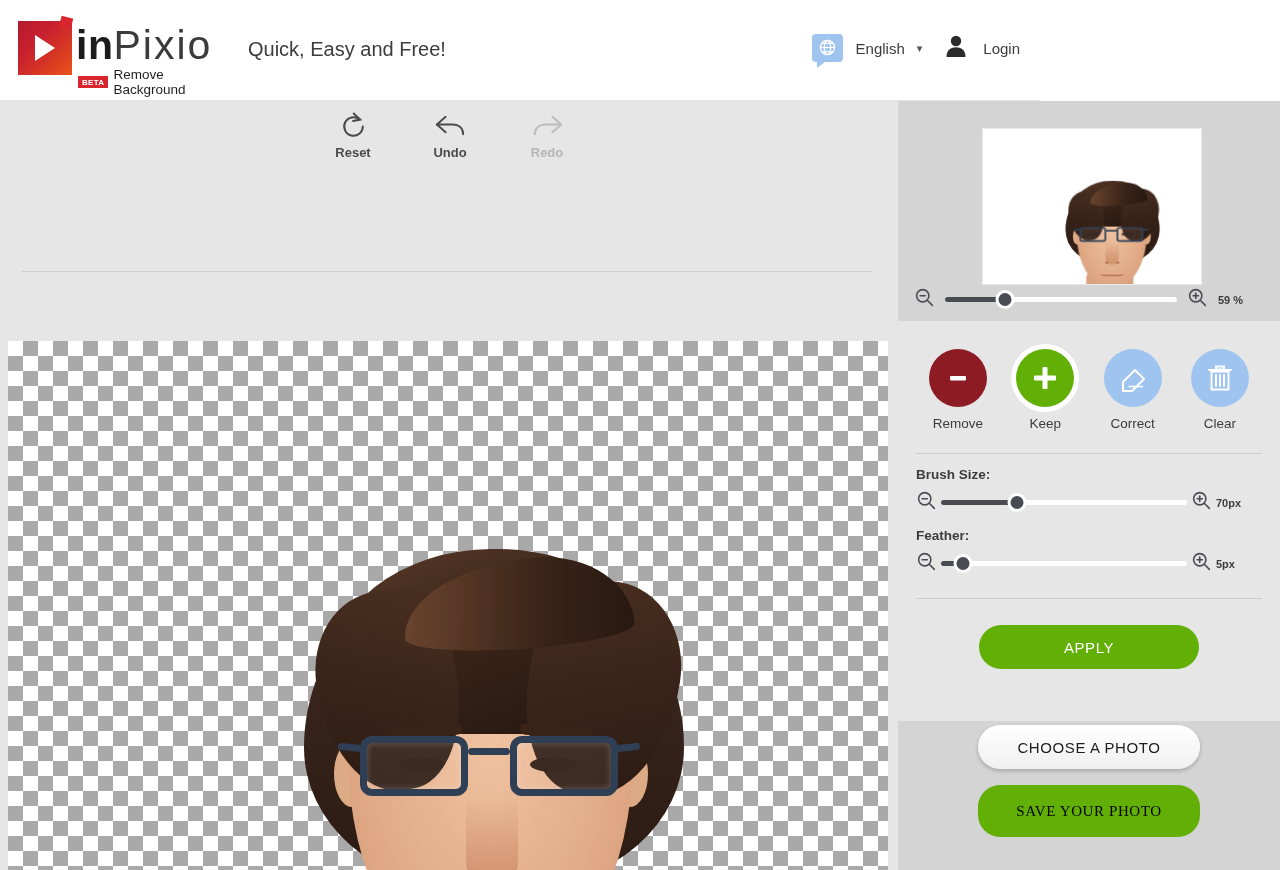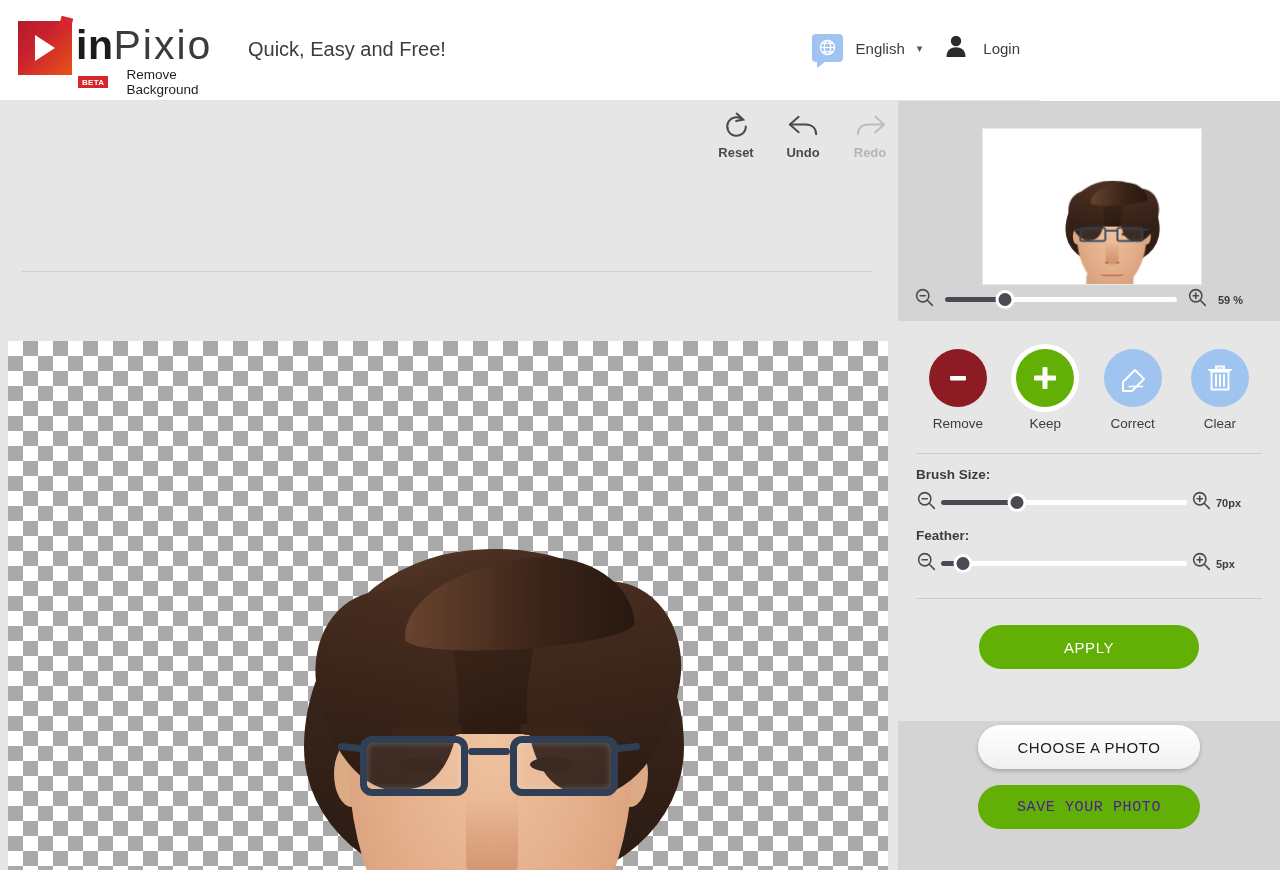--- a/index.html
+++ b/index.html
@@ -42,21 +42,21 @@
   .logo-text {
     position: absolute; left: 58px; top: 0px;
     font-size: 41px; line-height: 56px;
     letter-spacing: 0.5px;
     white-space: nowrap;
   }
   .logo-in { font-weight: bold; color: #1b1b1b; }
   .logo-pixio { font-weight: 300; color: #3b3b3b; letter-spacing: 2px; }
   .logo-sub {
     position: absolute; left: 60px; top: 50px;
-    display: flex; align-items: center; gap: 18px;
+    display: flex; align-items: center; gap: 5px;
   }
   .beta-badge {
     background: #d8252e; color: #ffffff;
     font-size: 8px; font-weight: bold;
     padding: 2px 4px 1px 4px; letter-spacing: 0.3px;
   }
   .logo-sub-text { font-size: 13.5px; color: #1f1f1f; }
 
   .tagline {
     position: absolute; left: 248px; top: 38px;
@@ -86,21 +86,21 @@
 
   
   .canvas-area {
     position: absolute; left: 0; top: 101px;
     width: 898px; height: 769px;
     background: #e6e6e6;
   }
   .edit-toolbar {
     position: absolute; left: 0; top: 9px;
     width: 900px; height: 60px;
-    display: flex; justify-content: flex-end; gap: 7px;
+    display: flex; justify-content: center; gap: 37px;
   }
   .tool-btn {
     width: 60px; display: flex; flex-direction: column;
     align-items: center; gap: 2px;
     cursor: pointer; background: none; border: none;
   }
   .tool-btn span {
     font-size: 13px; font-weight: bold; color: #4a4a4a;
   }
   .tool-btn.disabled span { color: #b5b5b5; cursor: default; }
@@ -297,24 +297,24 @@
     padding-top: 4px; gap: 16px;
   }
   .btn-choose {
     width: 222px; height: 44px; border-radius: 22px; border: none;
     background: linear-gradient(180deg,#ffffff 0%, #f0f0f0 100%);
     color: #1c1c1c; font-size: 15px; letter-spacing: 0.6px;
     box-shadow: 0 2px 4px rgba(0,0,0,0.22); cursor: pointer;
     font-family: "Liberation Sans", sans-serif;
   }
   .btn-save {
-    width: 222px; height: 44px; border-radius: 22px; border: none;
-    background: #62b006; color: #4c1d95;
+    width: 222px; height: 52px; border-radius: 22px; border: none;
+    background: #62b006; color: #000000;
     font-size: 15px; letter-spacing: 0.6px; cursor: pointer;
-    font-family: Liberation Mono, monospace;
+    font-family: Liberation Serif, serif;
   }
 </style>
 </head>
 <body>
 
 <div class="header">
   <div class="logo-wrap">
     <div class="logo-mark"></div>
     <div class="logo-dot"></div>
     <div class="logo-text">

